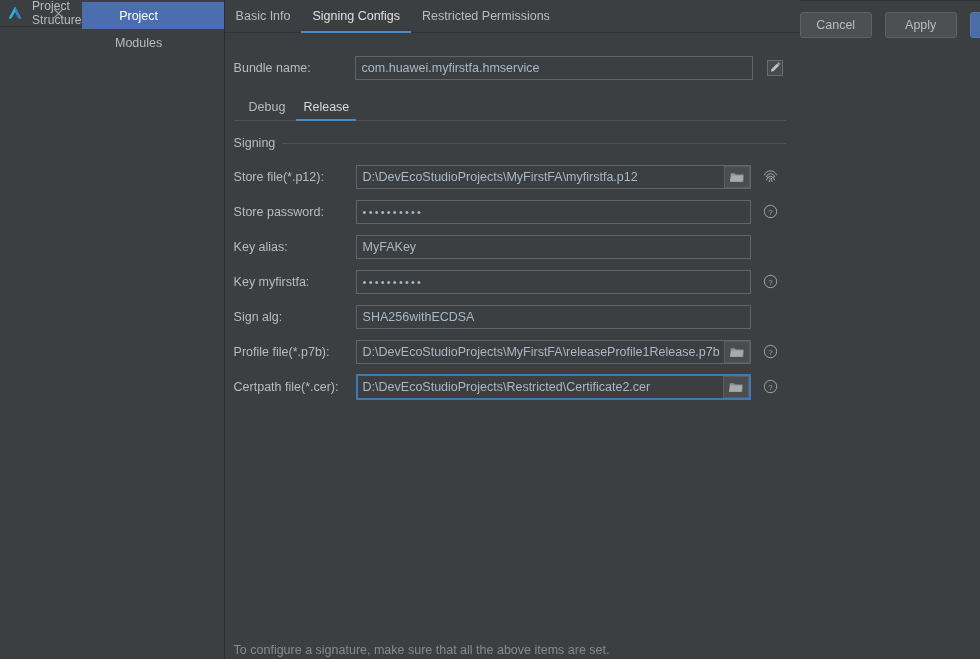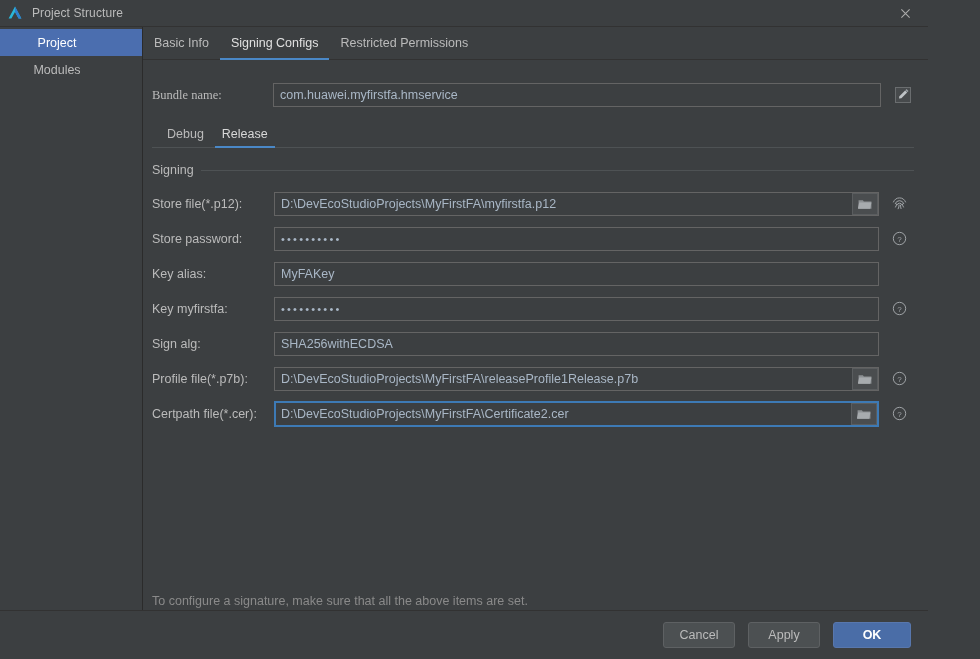--- a/index.html
+++ b/index.html
@@ -8,21 +8,21 @@
     width: 980px; height: 659px;
     overflow: hidden;
     background: #3c3f41;
     font-family: "Liberation Sans", sans-serif;
     -webkit-font-smoothing: antialiased;
   }
   .window {
     position: relative;
     width: 928px; height: 659px;
     background: #3c3f41;
-    display: flex; flex-direction: column;
+    display: flex; flex-direction: row;
   }
 
   
   .titlebar {
     height: 27px; flex: 0 0 27px;
     background: #3c3f41;
     border-bottom: 1px solid #323232;
     display: flex; align-items: center;
     padding-left: 7px;
     position: relative;
@@ -85,21 +85,21 @@
 
   
   .bundle-row {
     display: flex; align-items: center;
     margin: 23px 0 0 0;
     padding-left: 9px;
   }
   .bundle-label {
     width: 121px; flex: 0 0 121px;
     text-align: left;
-    font-size: 12.5px; color: #bbbbbb; font-family: Liberation Serif, serif;
+    font-size: 12.5px; color: #bbbbbb;
   }
   .bundle-input {
     flex: 1 1 auto;
     height: 24px;
     background: #3c3f41;
     border: 1px solid #646464;
     color: #a9b7c6;
     font-size: 12.5px;
     font-family: "Liberation Sans", sans-serif;
     padding: 0 6px;
@@ -398,21 +398,21 @@
                   <circle cx="8" cy="8" r="6.6" fill="none" stroke="#a0a4a7" stroke-width="1.05"></circle>
                   <text x="8" y="11.4" font-size="8.6" fill="#a0a4a7" text-anchor="middle" font-family="Liberation Sans, sans-serif">?</text>
                 </svg>
               </span>
             </span>
           </div>
 
           <div class="row">
             <span class="row-label">Certpath file(*.cer):</span>
             <span class="field-wrap">
-              <span class="field has-browse focused">D:\DevEcoStudioProjects\MyFirstFA\Certificate2.cer</span>
+              <span class="field has-browse focused">D:\DevEcoStudioProjects\Restricted\Certificate2.cer</span>
               <span class="browse-btn on-focus">
                 <svg viewBox="0 0 16 14" width="14" height="12">
                   <path d="M0.5 2.5 h5 l1.2 1.6 h8.8 v8.4 h-15 z" fill="#8d9194"></path>
                   <path d="M1.2 5.2 h14.3 l-1.6 7.3 h-14.3 z" fill="#a7abae"></path>
                 </svg>
               </span>
             </span>
             <span class="trail">
               <span class="trail-btn">
                 <svg viewBox="0 0 16 16" width="15" height="15">

